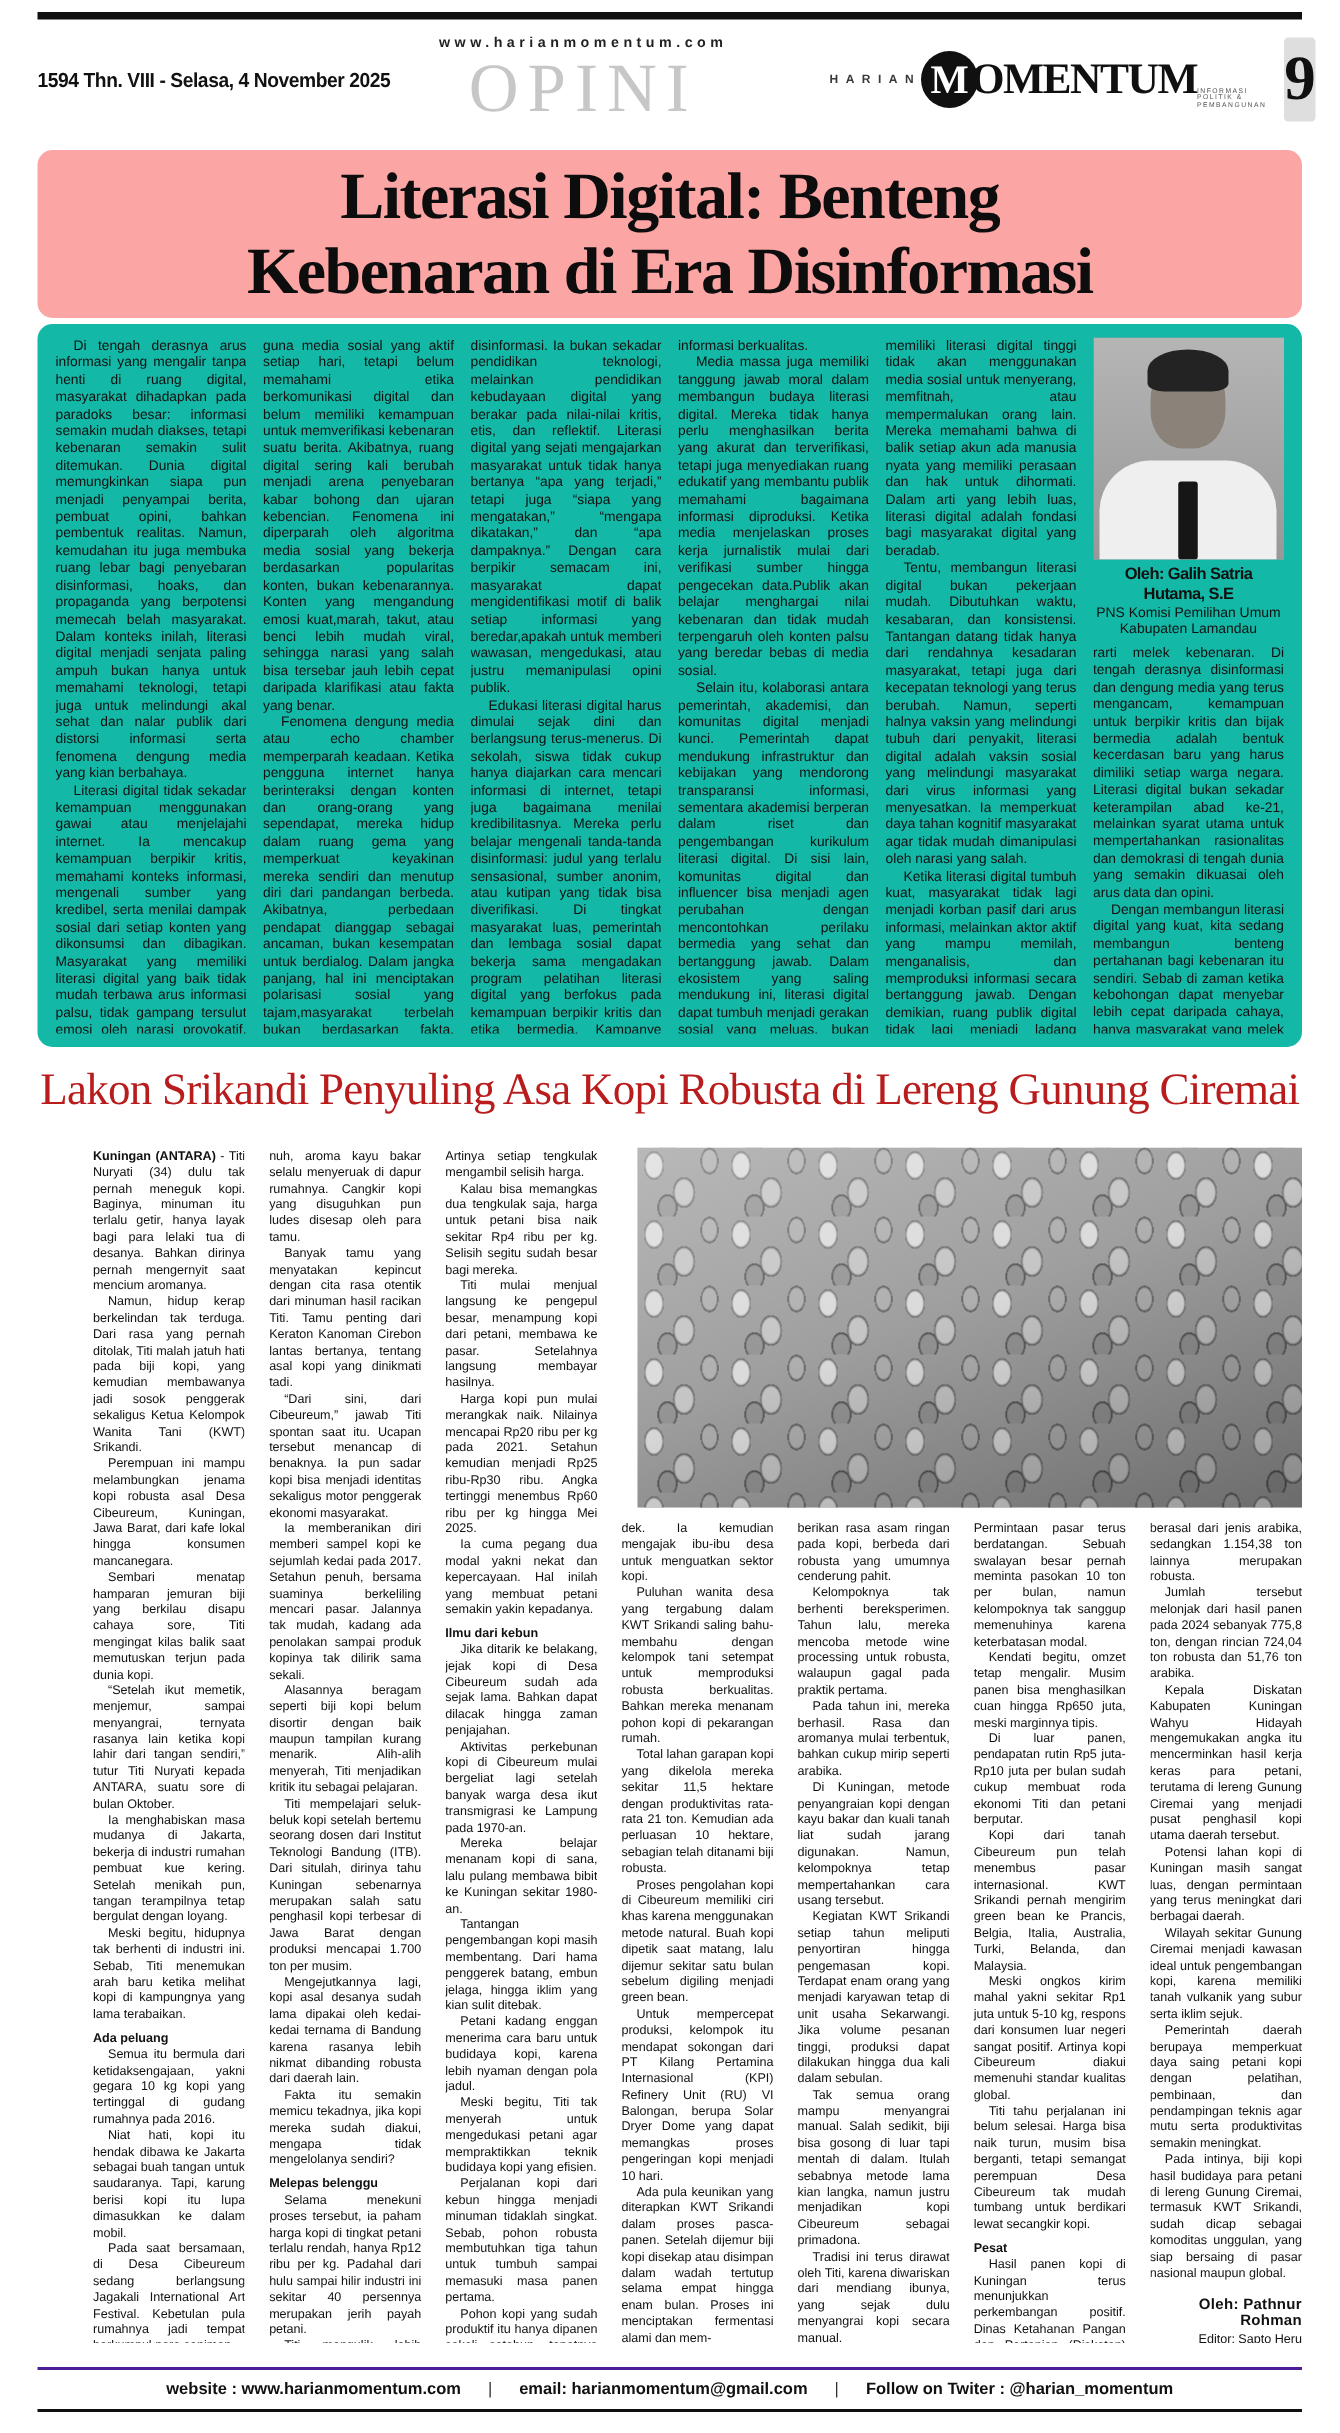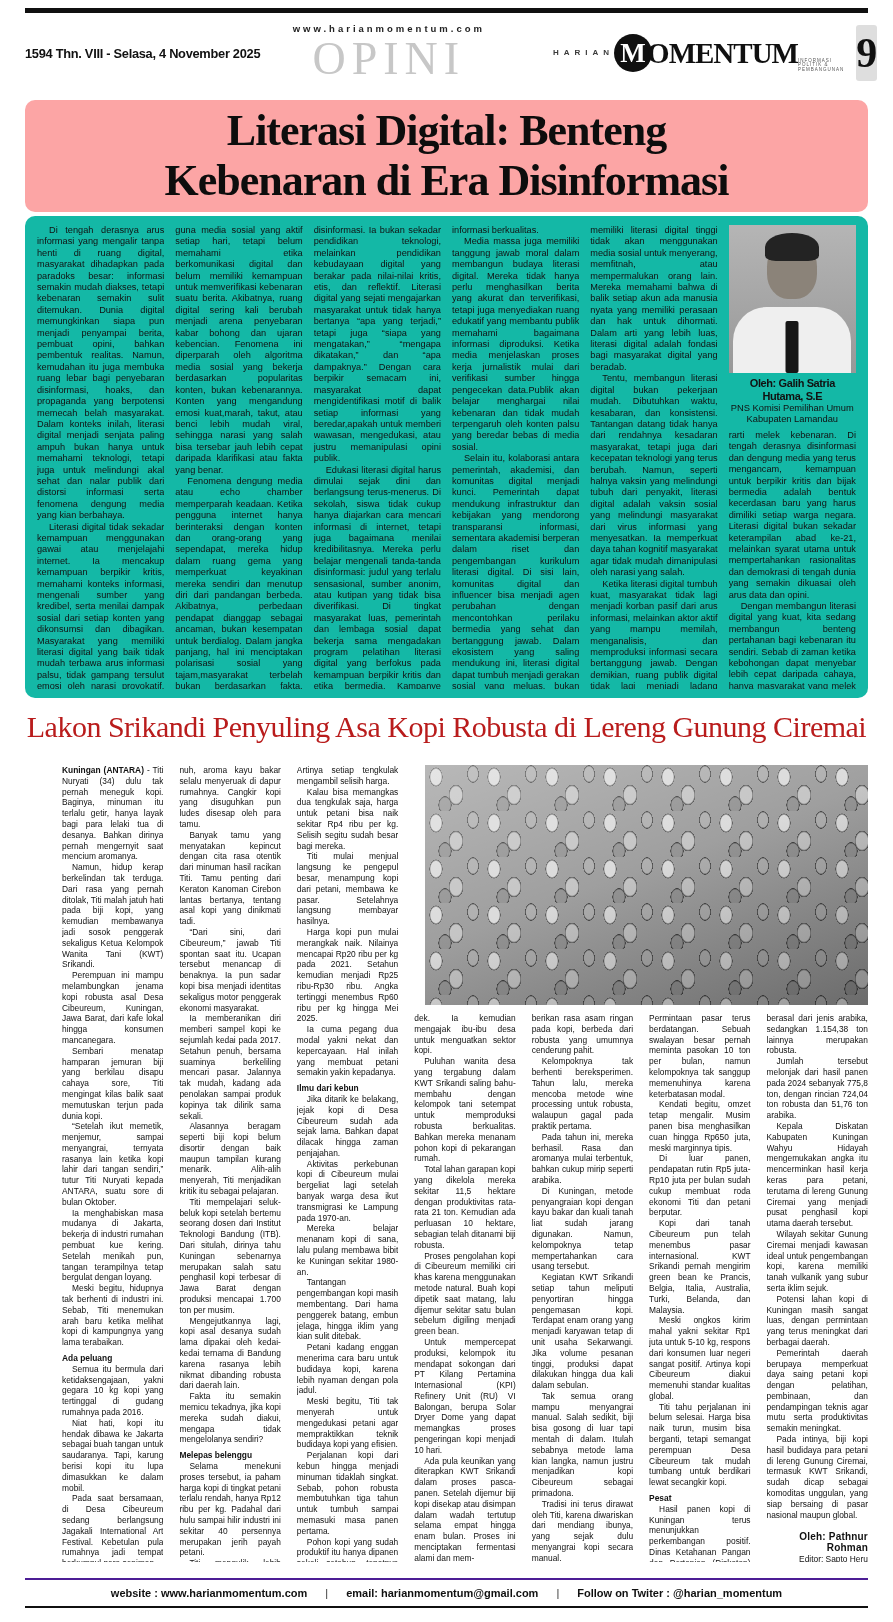--- a/index.html
+++ b/index.html
@@ -223,22 +223,22 @@
           <p>Hasil panen kopi di Kuningan terus menunjukkan perkembangan positif. Dinas Ketahanan Pangan dan Pertanian (Diskatan) setempat mencatat, total produksi komoditas ini selama Januari-September 2025 mencapai 1.217 ton.</p>
           <p>Dari total produksi tersebut, sebanyak 63,61 ton</p>
         </div>
     </div>
     <div class="a2col">
       <div class="spacer"></div>
       <div>
           <p class="noindent">berasal dari jenis arabika, sedangkan 1.154,38 ton lainnya merupakan robusta.</p>
           <p>Jumlah tersebut melonjak dari hasil panen pada 2024 sebanyak 775,8 ton, dengan rincian 724,04 ton robusta dan 51,76 ton arabika.</p>
           <p>Kepala Diskatan Kabupaten Kuningan Wahyu Hidayah mengemukakan angka itu mencerminkan hasil kerja keras para petani, terutama di lereng Gunung Ciremai yang menjadi pusat penghasil kopi utama daerah tersebut.</p>
+          <p>Potensi lahan kopi di Kuningan masih sangat luas, dengan permintaan yang terus meningkat dari berbagai daerah.</p>
           <p>Wilayah sekitar Gunung Ciremai menjadi kawasan ideal untuk pengembangan kopi, karena memiliki tanah vulkanik yang subur serta iklim sejuk.</p>
-          <p>Potensi lahan kopi di Kuningan masih sangat luas, dengan permintaan yang terus meningkat dari berbagai daerah.</p>
           <p>Pemerintah daerah berupaya memperkuat daya saing petani kopi dengan pelatihan, pembinaan, dan pendampingan teknis agar mutu serta produktivitas semakin meningkat.</p>
           <p>Pada intinya, biji kopi hasil budidaya para petani di lereng Gunung Ciremai, termasuk KWT Srikandi, sudah dicap sebagai komoditas unggulan, yang siap bersaing di pasar nasional maupun global.</p>
           <p class="credit-by">Oleh: Pathnur Rohman</p>
           <p class="credit-line">Editor: Sapto Heru Purnomojoyo</p>
           <p class="credit-line">Copyright © ANTARA 2025</p>
         </div>
     </div>
     <div class="beans"></div>
   </div>
 

